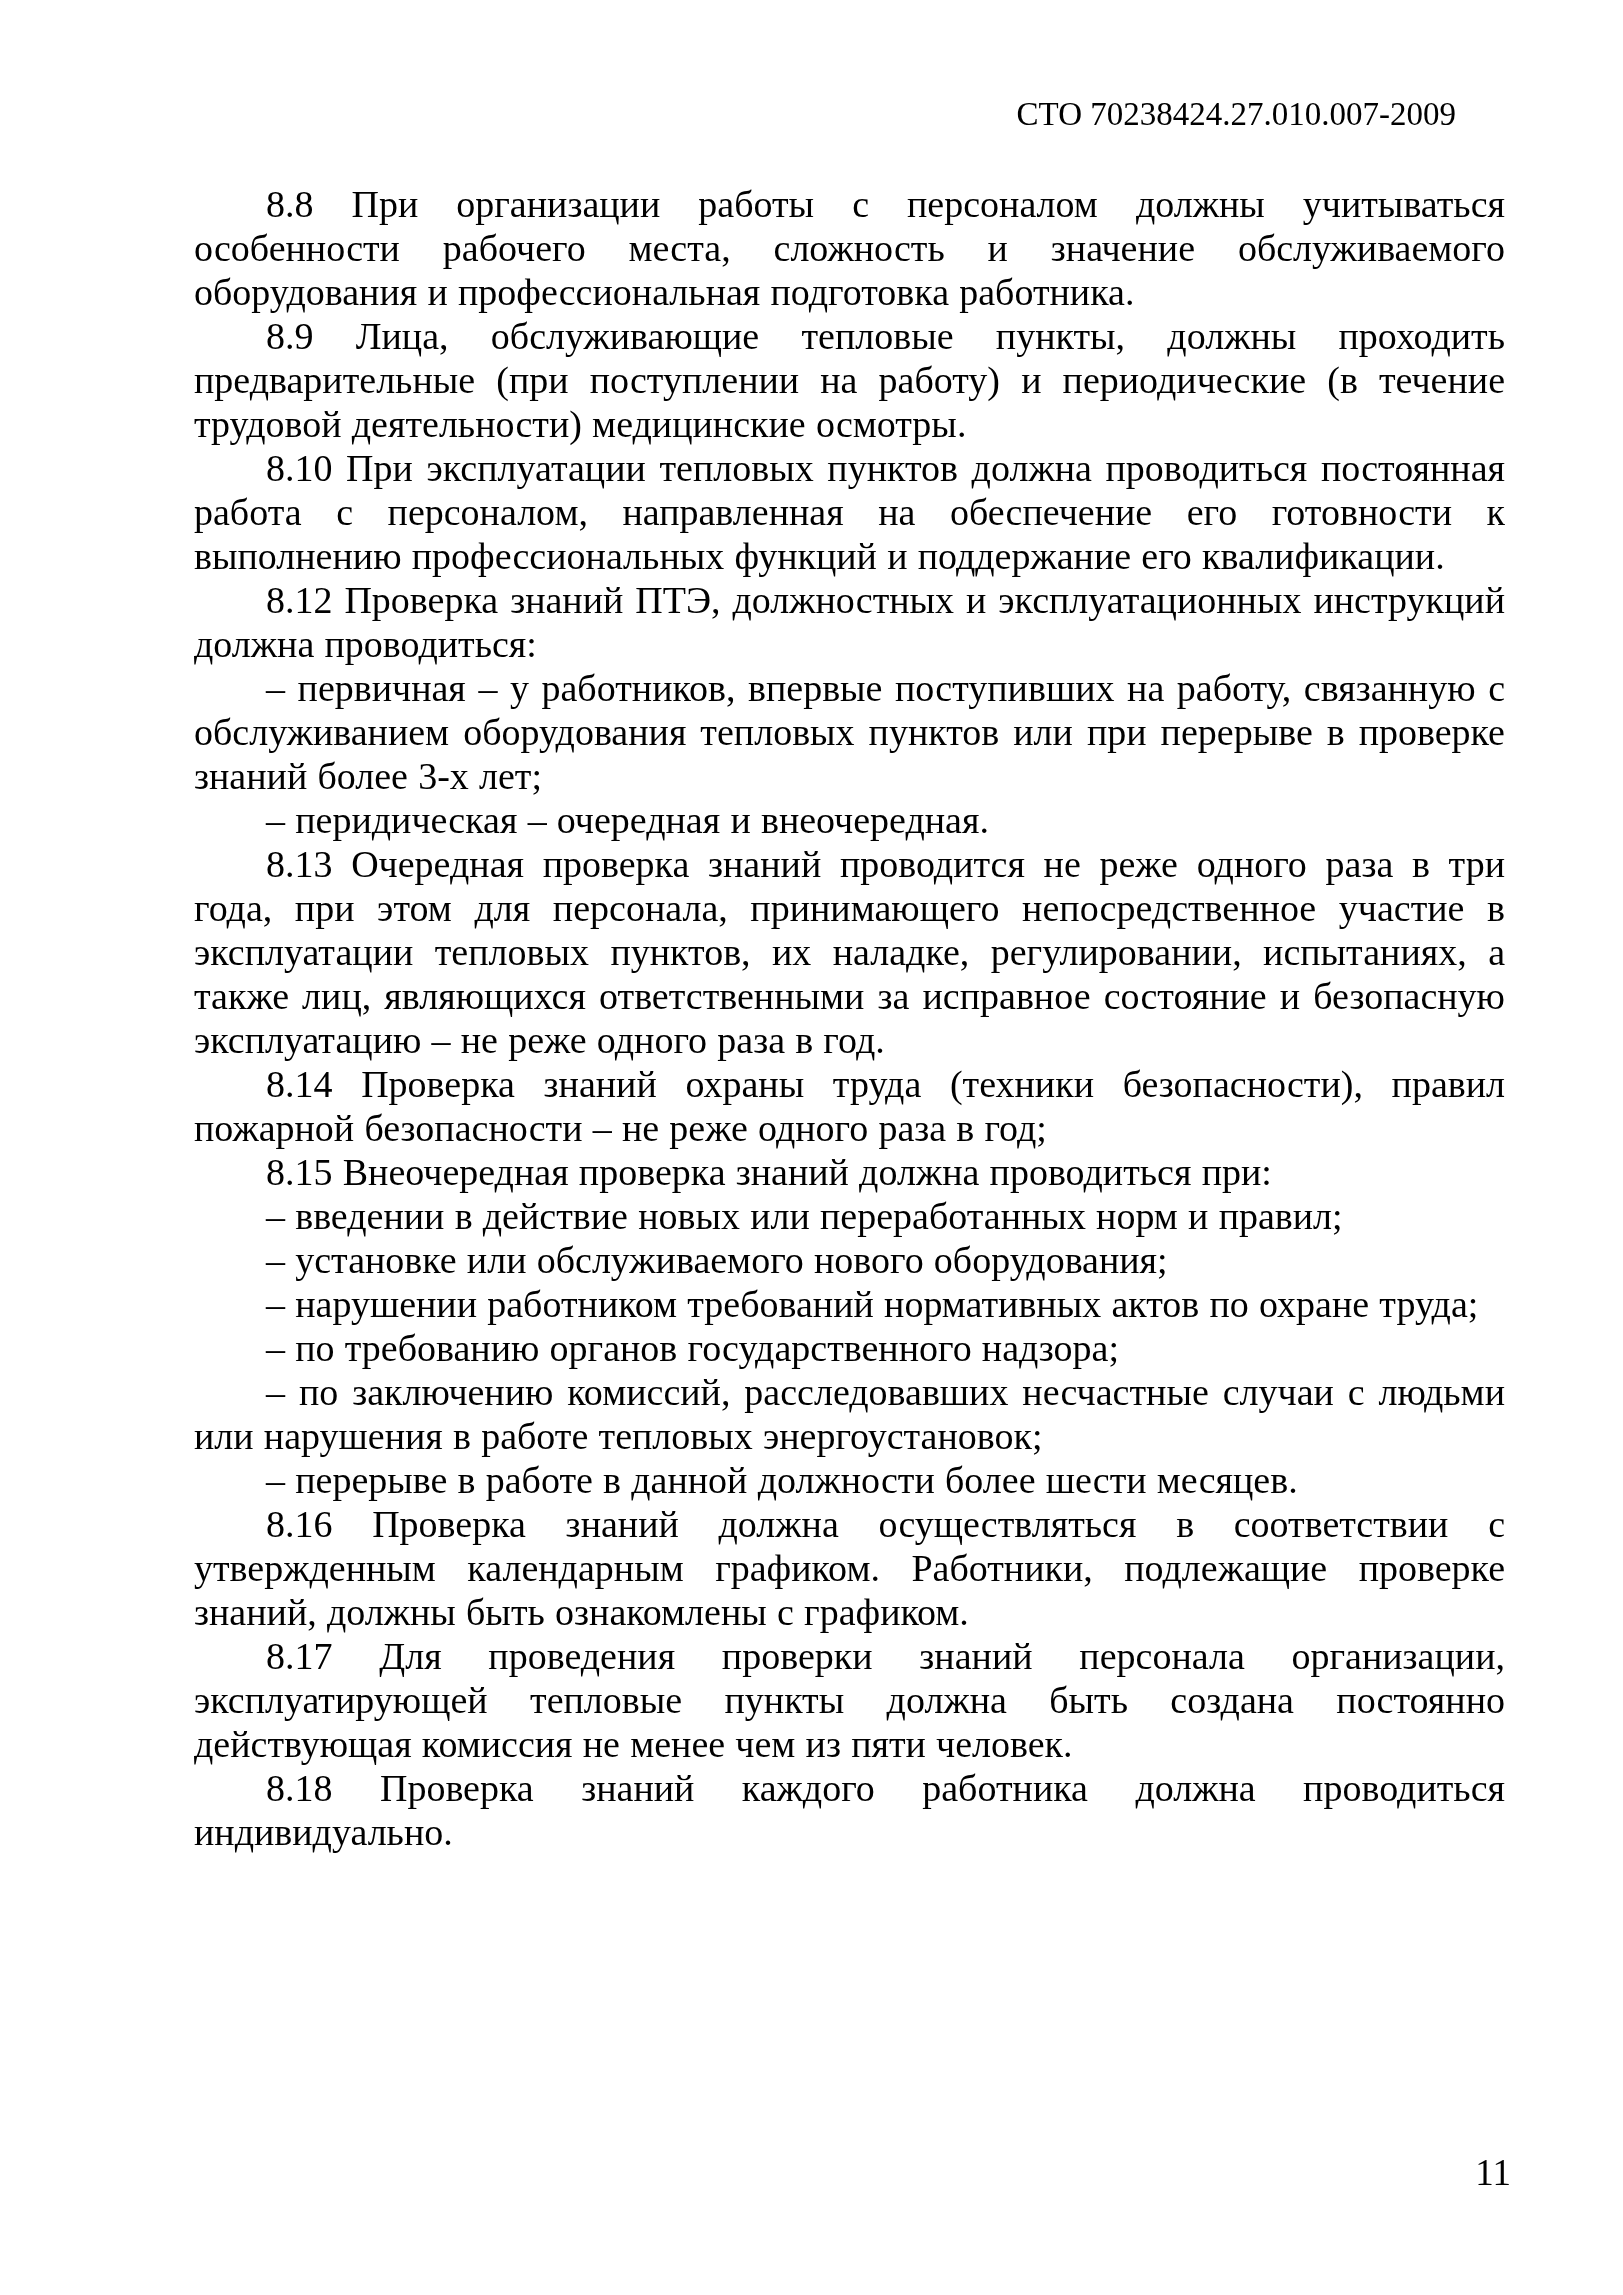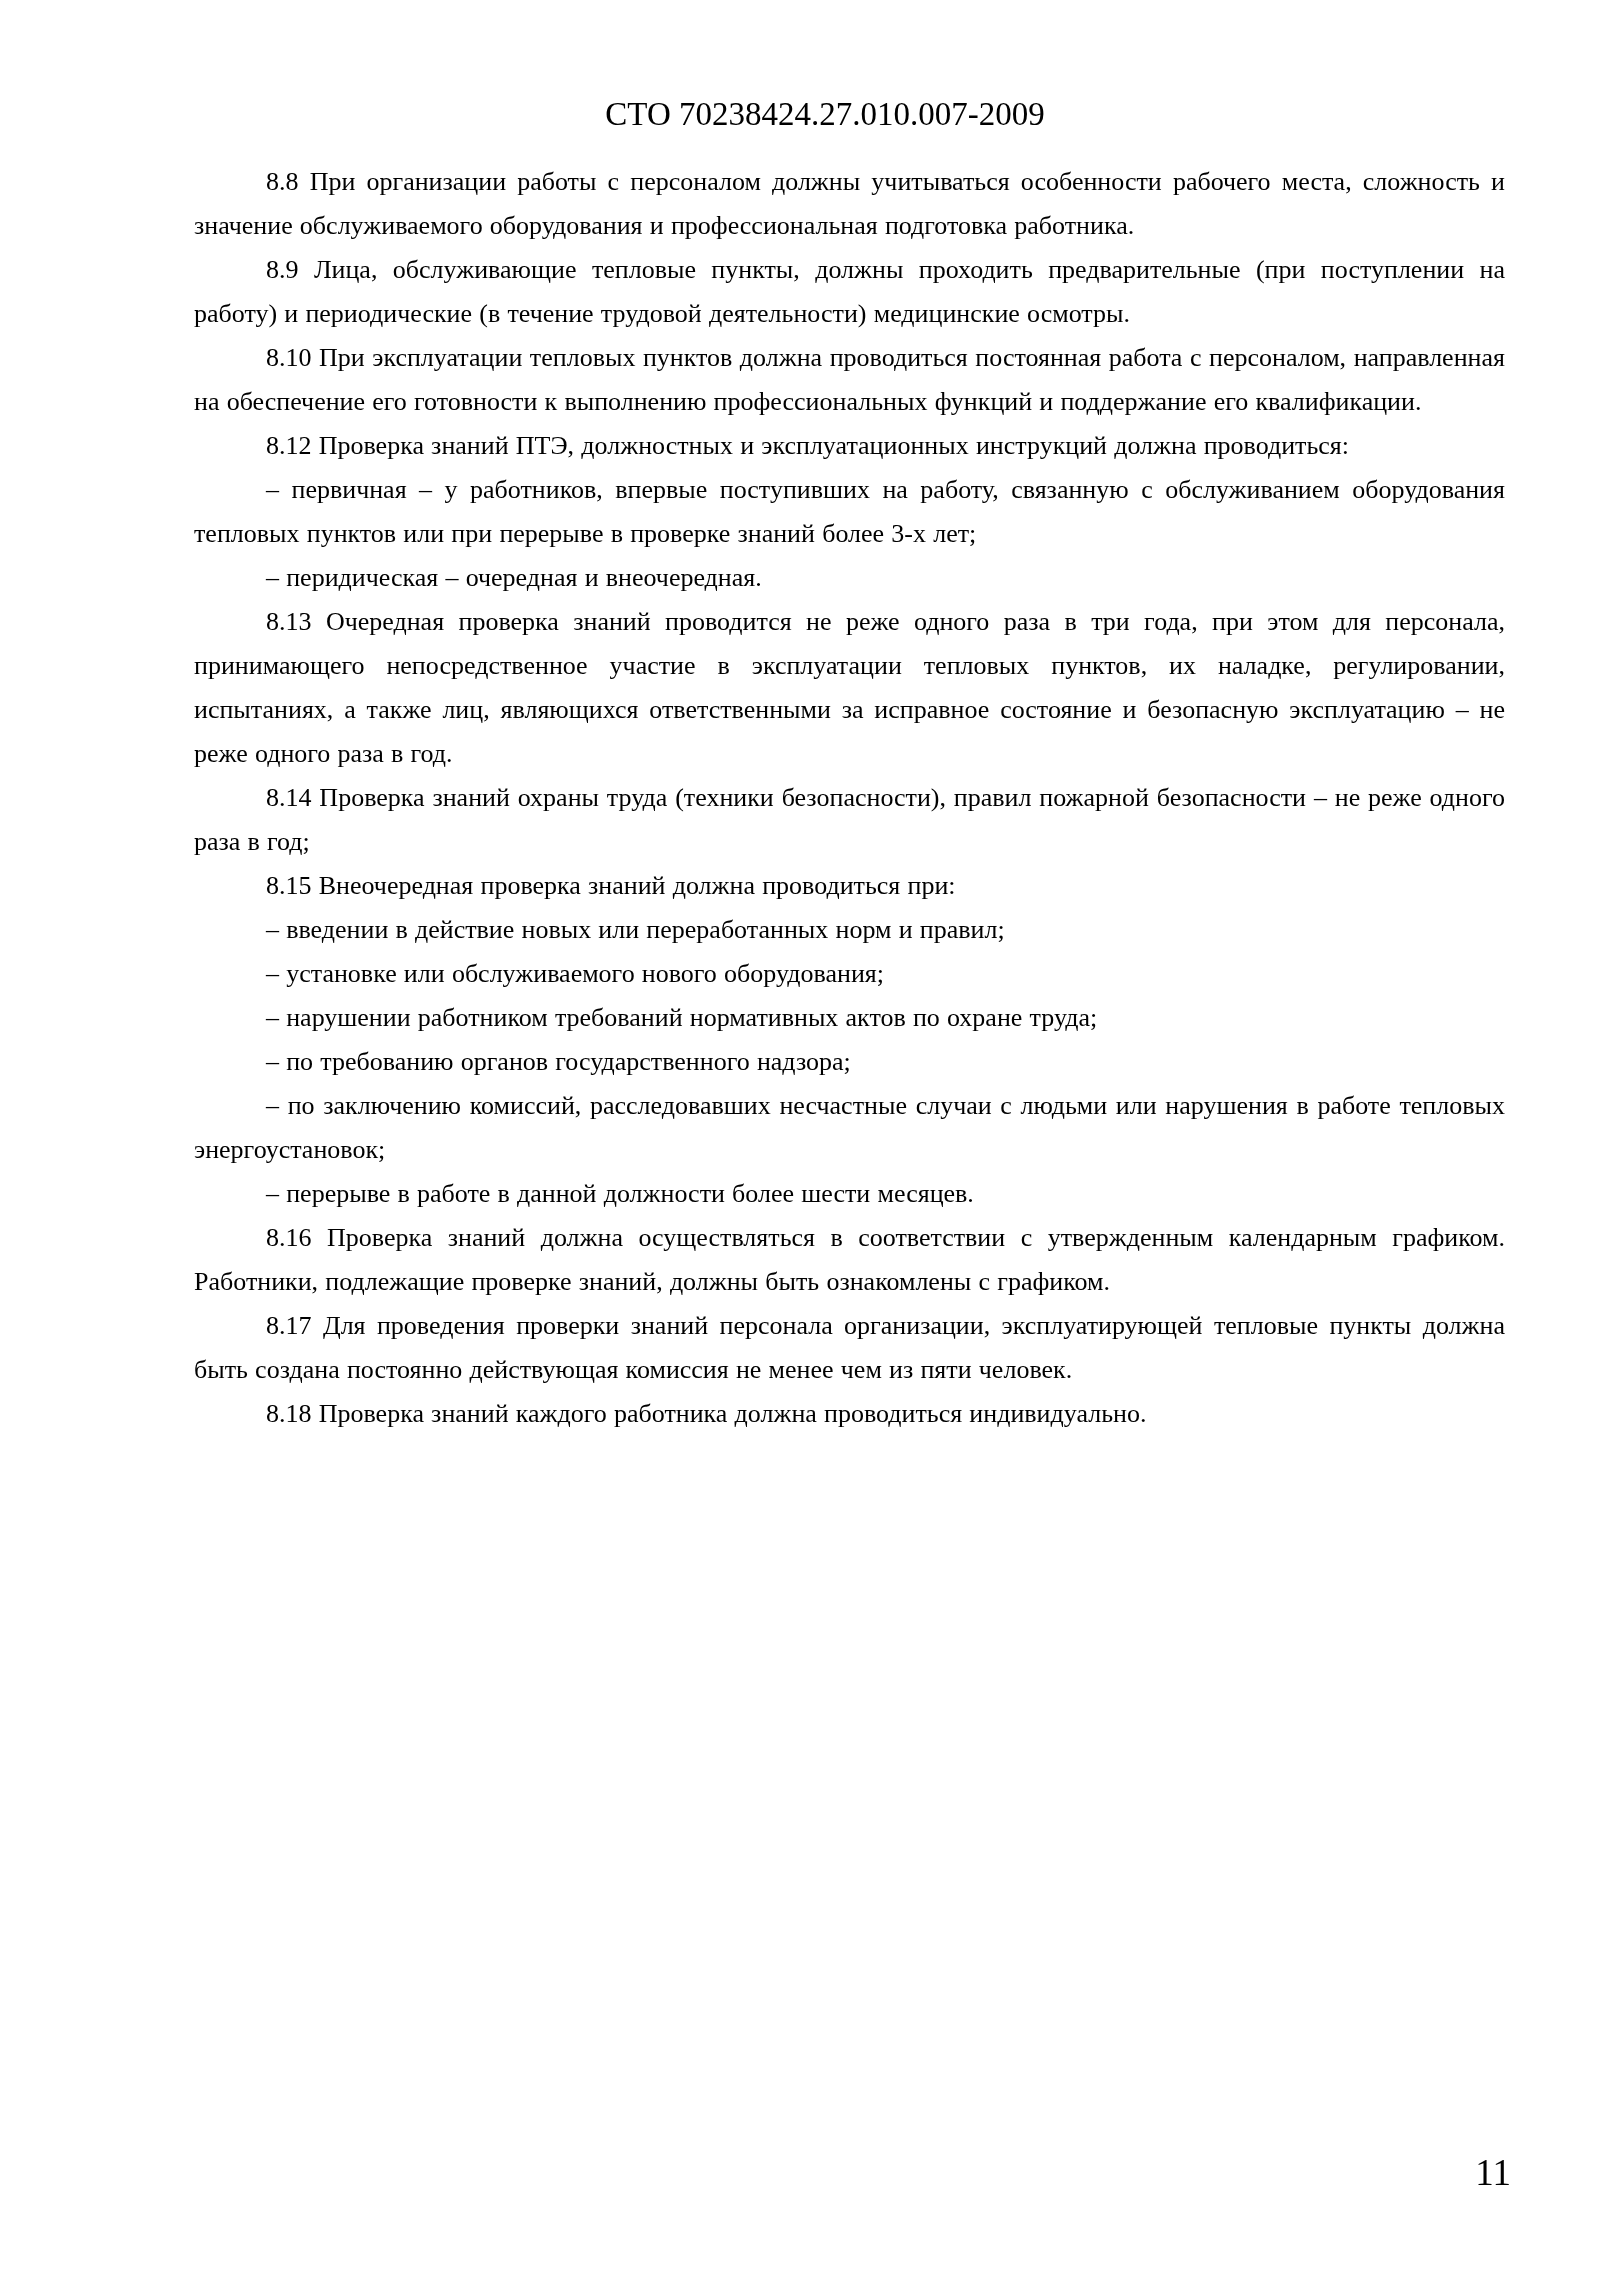--- a/index.html
+++ b/index.html
@@ -14,31 +14,31 @@
     background: #ffffff;
     color: #000000;
     font-family: "Liberation Serif", "DejaVu Serif", serif;
     overflow: hidden;
   }
   .doc-header {
     position: absolute;
     top: 95px;
     left: 194px;
     right: 167px;
-    text-align: center;
+    text-align: right;
     font-size: 33px;
     line-height: 38px;
     white-space: nowrap;
   }
   .doc-body {
     position: absolute;
-    top: 160px;
+    top: 182px;
     left: 194px;
     width: 1311px;
-    font-size: 26px;
+    font-size: 38px;
     line-height: 44px;
     text-align: justify;
     word-spacing: 0.7px;
   }
   .doc-body p {
     margin: 0;
     padding: 0;
     text-indent: 72px;
   }
   .page-number {

